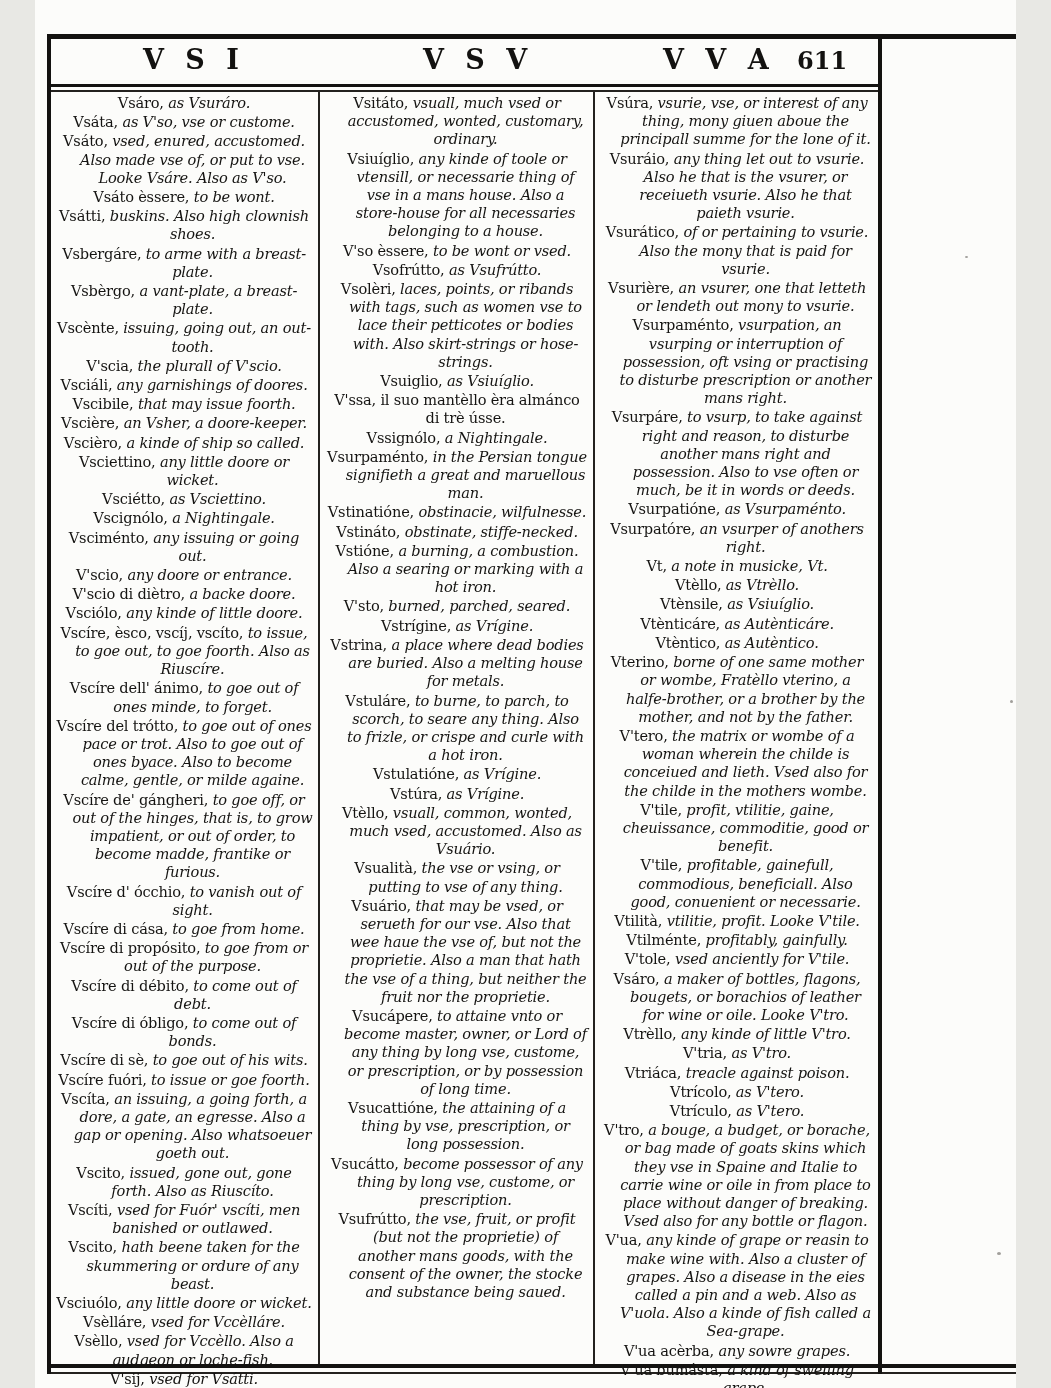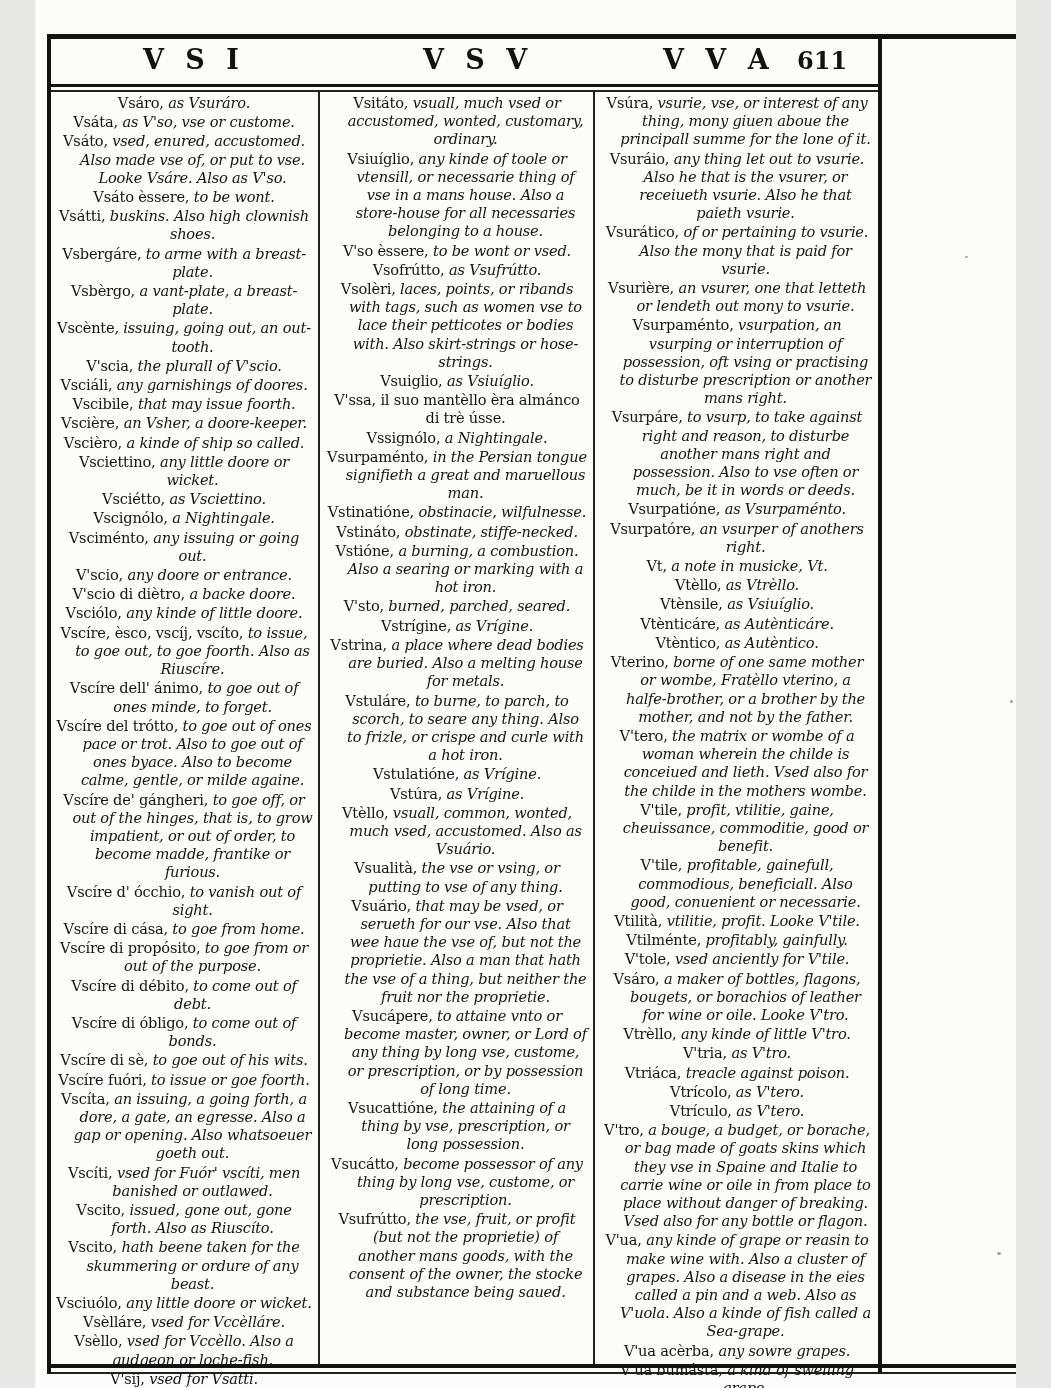--- a/index.html
+++ b/index.html
@@ -73,22 +73,22 @@
       <p class="entry"><span class="lemma">Vscíre del trótto,</span><span class="gloss"> to goe out of ones pace or trot. Also to goe out of ones byace. Also to become calme, gentle, or milde againe.</span></p>
       <p class="entry"><span class="lemma">Vscíre de' gángheri,</span><span class="gloss"> to goe off, or out of the hinges, that is, to grow impatient, or out of order, to become madde, frantike or furious.</span></p>
       <p class="entry"><span class="lemma">Vscíre d' ócchio,</span><span class="gloss"> to vanish out of sight.</span></p>
       <p class="entry"><span class="lemma">Vscíre di cása,</span><span class="gloss"> to goe from home.</span></p>
       <p class="entry"><span class="lemma">Vscíre di propósito,</span><span class="gloss"> to goe from or out of the purpose.</span></p>
       <p class="entry"><span class="lemma">Vscíre di débito,</span><span class="gloss"> to come out of debt.</span></p>
       <p class="entry"><span class="lemma">Vscíre di óbligo,</span><span class="gloss"> to come out of bonds.</span></p>
       <p class="entry"><span class="lemma">Vscíre di sè,</span><span class="gloss"> to goe out of his wits.</span></p>
       <p class="entry"><span class="lemma">Vscíre fuóri,</span><span class="gloss"> to issue or goe foorth.</span></p>
       <p class="entry"><span class="lemma">Vscíta,</span><span class="gloss"> an issuing, a going forth, a dore, a gate, an egresse. Also a gap or opening. Also whatsoeuer goeth out.</span></p>
+      <p class="entry"><span class="lemma">Vscito,</span><span class="gloss"> issued, gone out, gone forth. Also as Riuscíto.</span></p>
       <p class="entry"><span class="lemma">Vscíti,</span><span class="gloss"> vsed for Fuór' vscíti, men banished or outlawed.</span></p>
-      <p class="entry"><span class="lemma">Vscito,</span><span class="gloss"> issued, gone out, gone forth. Also as Riuscíto.</span></p>
       <p class="entry"><span class="lemma">Vscito,</span><span class="gloss"> hath beene taken for the skummering or ordure of any beast.</span></p>
       <p class="entry"><span class="lemma">Vsciuólo,</span><span class="gloss"> any little doore or wicket.</span></p>
       <p class="entry"><span class="lemma">Vsèlláre,</span><span class="gloss"> vsed for Vccèlláre.</span></p>
       <p class="entry"><span class="lemma">Vsèllo,</span><span class="gloss"> vsed for Vccèllo. Also a gudgeon or loche-fish.</span></p>
       <p class="entry"><span class="lemma">V'sij,</span><span class="gloss"> vsed for Vsátti.</span></p>
     </div>
   <div class="col" id="col1" style="left:292px;width:260px;">
       <p class="entry"><span class="lemma">Vsitáto,</span><span class="gloss"> vsuall, much vsed or accustomed, wonted, customary, ordinary.</span></p>
       <p class="entry"><span class="lemma">Vsiuíglio,</span><span class="gloss"> any kinde of toole or vtensill, or necessarie thing of vse in a mans house. Also a store-house for all necessaries belonging to a house.</span></p>
       <p class="entry"><span class="lemma">V'so èssere,</span><span class="gloss"> to be wont or vsed.</span></p>

